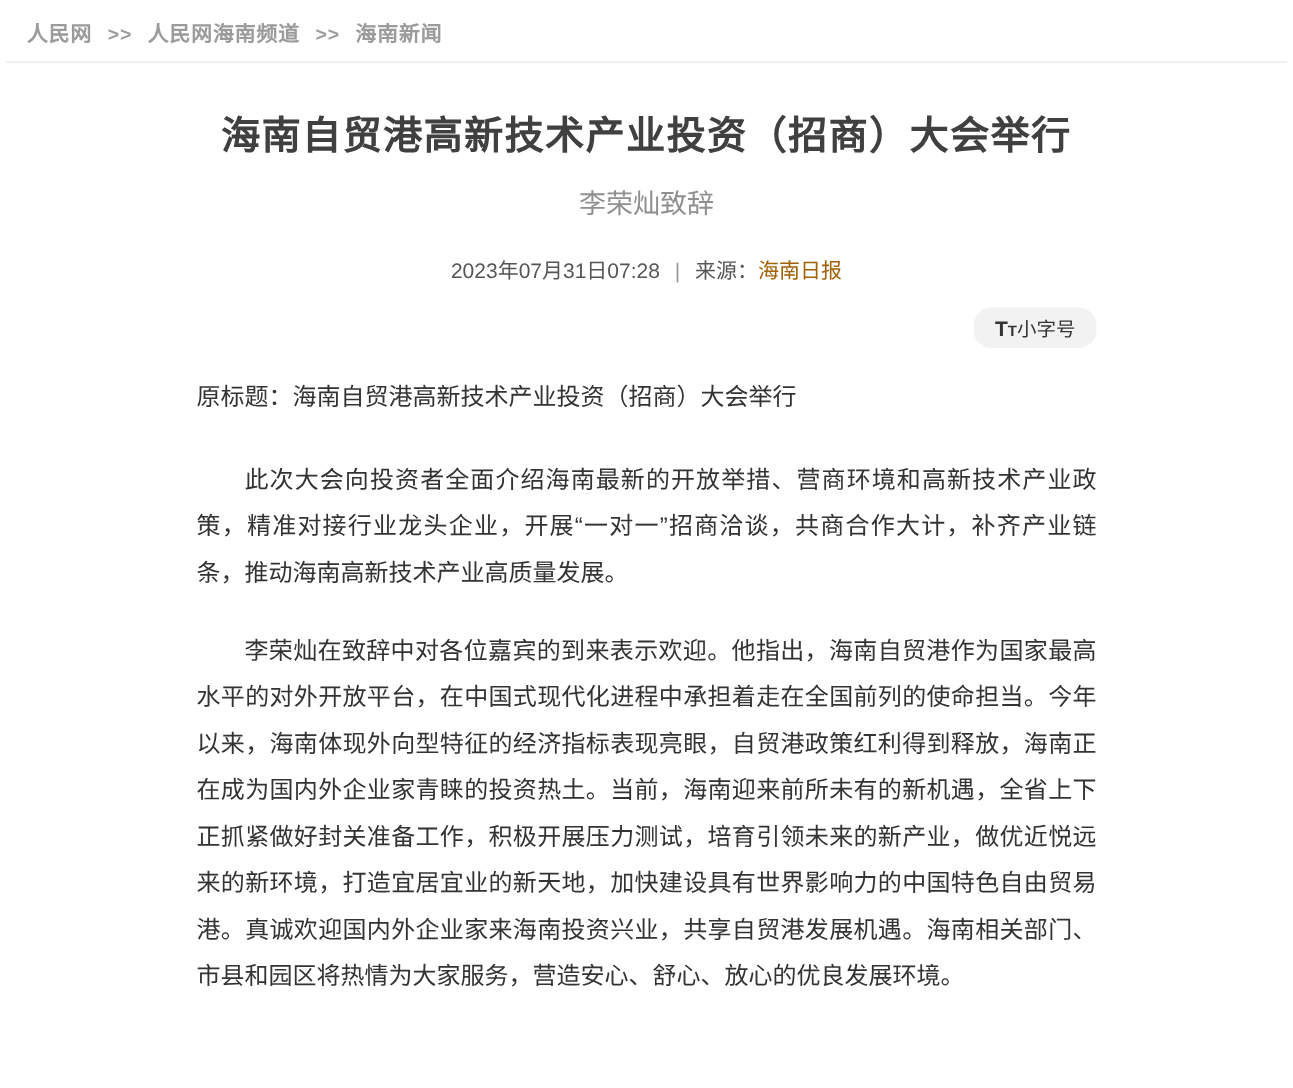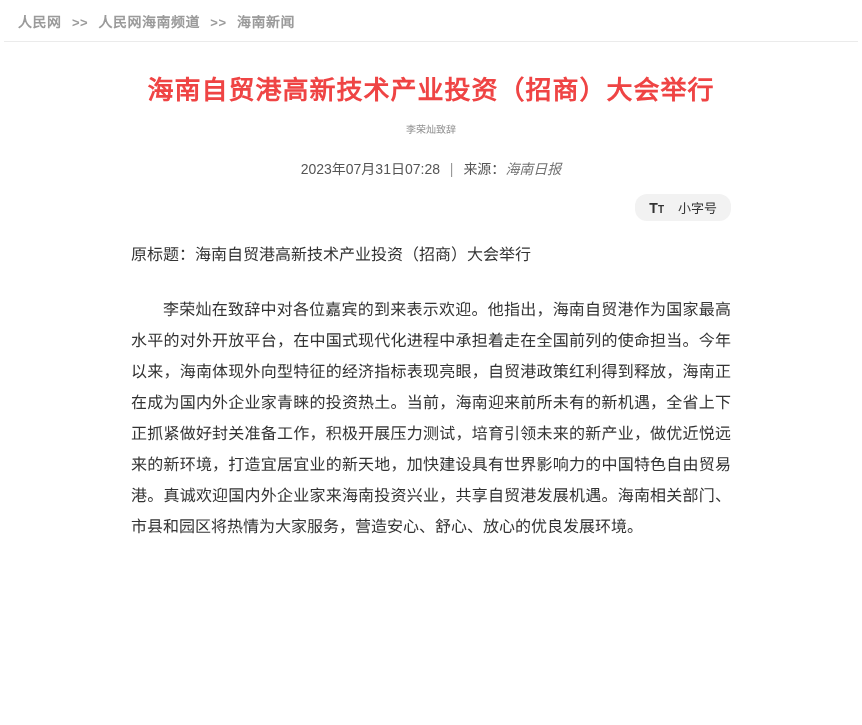--- a/index.html
+++ b/index.html
@@ -38,40 +38,39 @@
     border-top: 1px solid #ebebeb;
     margin: 0 4px;
   }
 
   
   .article-header { text-align: center; }
   .article-title {
     margin-top: 27px;
     font-size: 26px;
     font-weight: bold;
-    color: #ef4444;
+    color: #404040;
     letter-spacing: 1px;
     font-family: Liberation Mono, monospace;
   }
   .article-subtitle {
     margin-top: 14px;
-    font-size: 10px;
+    font-size: 18px;
     color: #8f8f8f;
   }
   .article-meta {
     margin-top: 22px;
     font-size: 14px;
     color: #555555;
   }
   .article-meta .meta-sep { margin: 0 6px; color: #999; }
   .article-meta a {
-    color: #737373;
+    color: #a16207;
     text-decoration: none;
     cursor: pointer;
-    font-style: italic;
   }
 
   
   .article-toolbar {
     width: 600px;
     margin: 16px auto 0 auto;
     text-align: right;
   }
   .font-size-btn {
     display: inline-block;
@@ -79,21 +78,21 @@
     border: none;
     border-radius: 12px;
     padding: 4px 14px;
     font-size: 13px;
     color: #333333;
     cursor: pointer;
     font-family: "Liberation Sans", "DejaVu Sans", sans-serif;
   }
   .font-size-btn .t-big { font-size: 14px; font-weight: bold; }
   .font-size-btn .t-small { font-size: 10px; font-weight: bold; }
-  .font-size-btn .fs-label { margin-left: 14px; }
+  .font-size-btn .fs-label { margin-left: 0; }
 
   
   .article-body {
     width: 600px;
     margin: 18px auto 0 auto;
     font-size: 16px;
     line-height: 31px;
     color: #333333;
     text-align: justify;
   }
@@ -131,17 +130,18 @@
   </div>
 
   <div class="article-toolbar">
     <button class="font-size-btn">
       <span class="t-big">T</span><span class="t-small">T</span><span class="fs-label">小字号</span>
     </button>
   </div>
 
   <div class="article-body">
     <p class="original-title">原标题：海南自贸港高新技术产业投资（招商）大会举行</p>
+    <p class="para">此次大会向投资者全面介绍海南最新的开放举措、营商环境和高新技术产业政策，精准对接行业龙头企业，开展“一对一”招商洽谈，共商合作大计，补齐产业链条，推动海南高新技术产业高质量发展。</p>
     <p class="para">李荣灿在致辞中对各位嘉宾的到来表示欢迎。他指出，海南自贸港作为国家最高水平的对外开放平台，在中国式现代化进程中承担着走在全国前列的使命担当。今年以来，海南体现外向型特征的经济指标表现亮眼，自贸港政策红利得到释放，海南正在成为国内外企业家青睐的投资热土。当前，海南迎来前所未有的新机遇，全省上下正抓紧做好封关准备工作，积极开展压力测试，培育引领未来的新产业，做优近悦远来的新环境，打造宜居宜业的新天地，加快建设具有世界影响力的中国特色自由贸易港。真诚欢迎国内外企业家来海南投资兴业，共享自贸港发展机遇。海南相关部门、市县和园区将热情为大家服务，营造安心、舒心、放心的优良发展环境。</p>
 
   </div>
 
 </div>
 
 </body></html>

